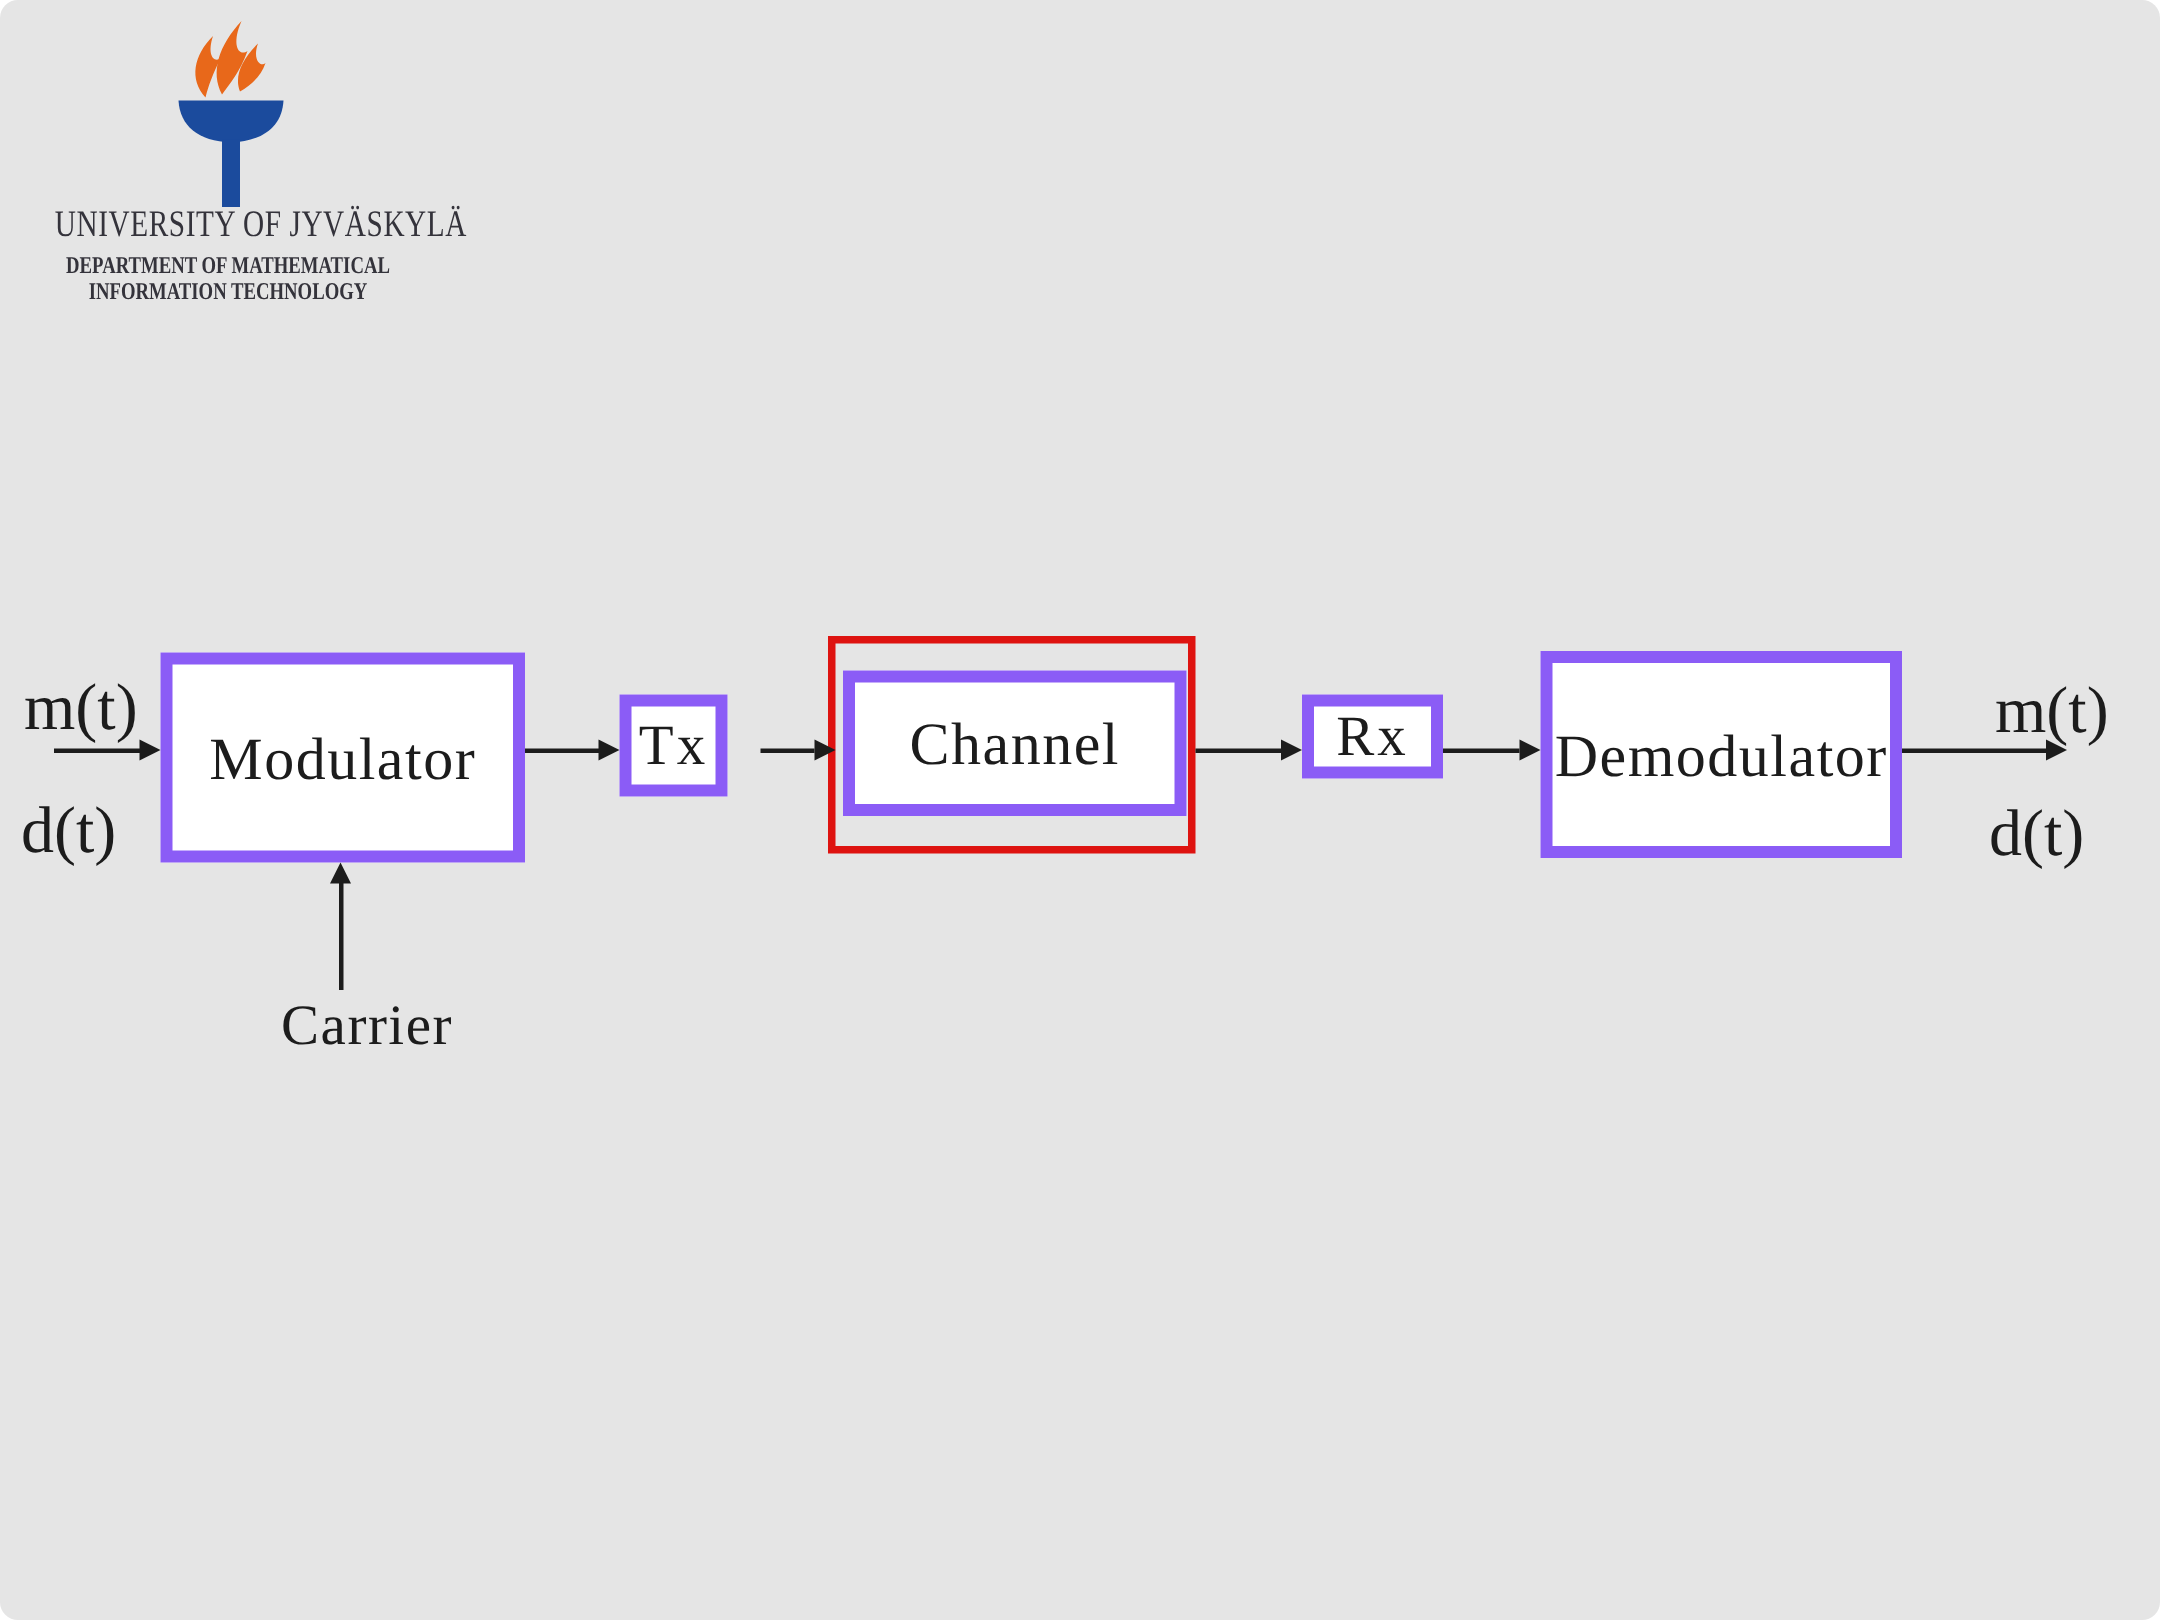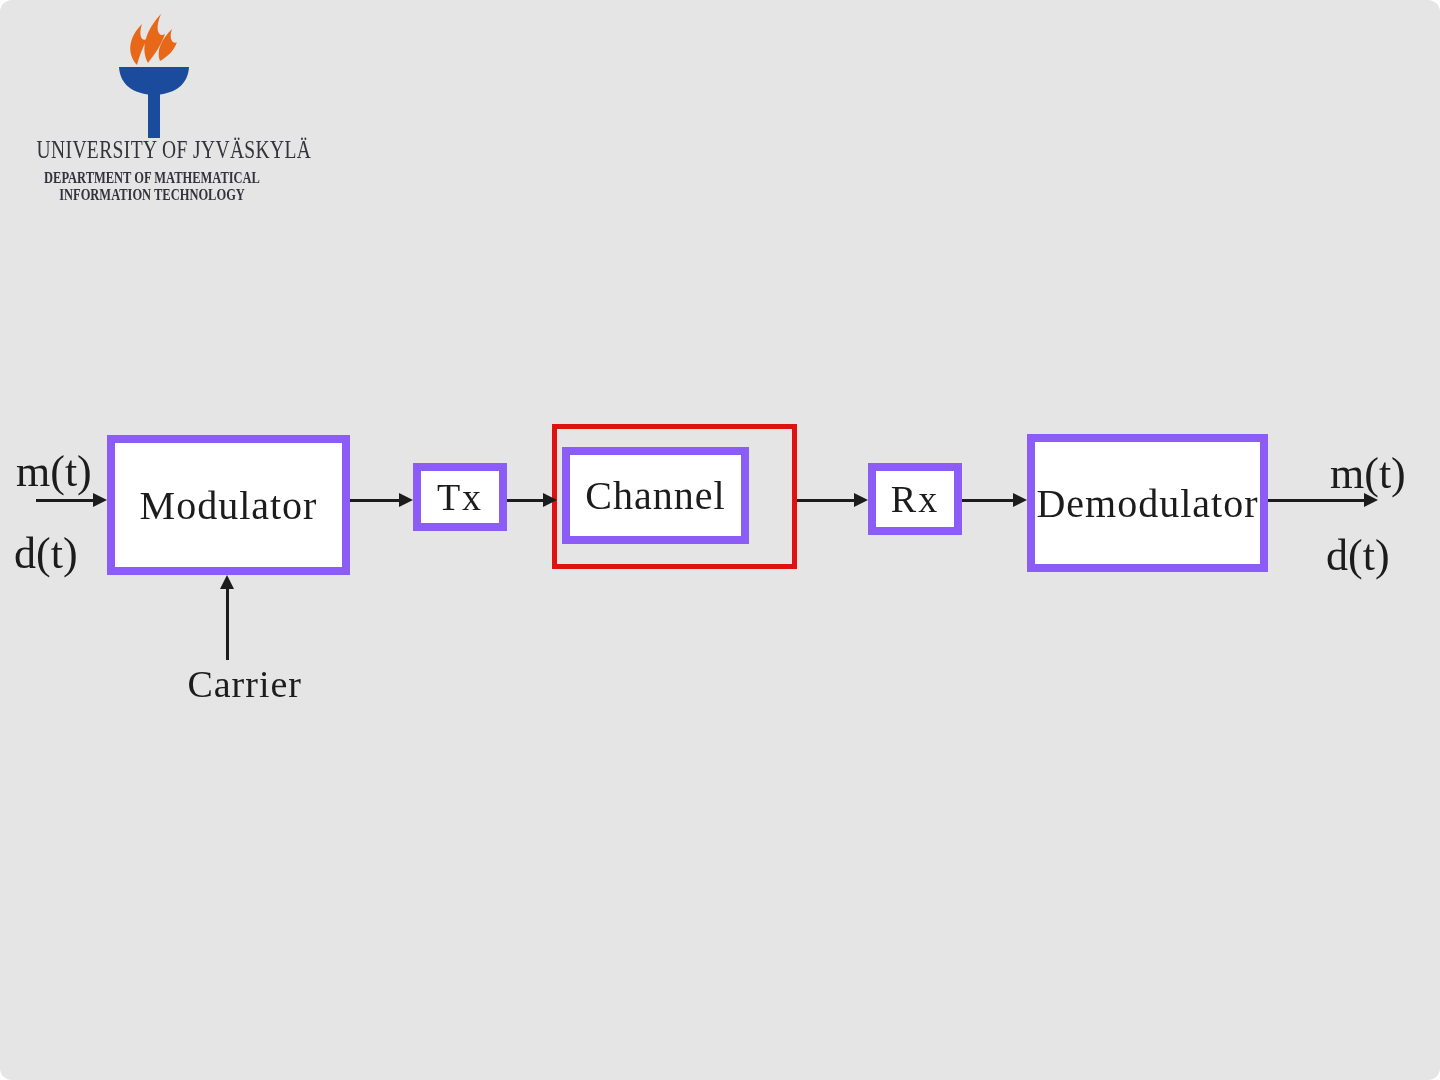--- a/index.html
+++ b/index.html
@@ -58,36 +58,36 @@
   <div class="hline" style="left:36px;top:499px;width:58px;"></div>
   <div class="ah-r" style="left:93px;top:493px;"></div>
 
   <div class="box" style="left:107px;top:435px;width:243px;height:140px;">
     <span class="bl">Modulator</span>
   </div>
 
   <div class="hline" style="left:350px;top:499px;width:50px;"></div>
   <div class="ah-r" style="left:399px;top:493px;"></div>
 
-  <div class="box small" style="left:413px;top:463px;width:94px;height:68px;">
+  <div class="box small" style="left:413px;top:463px;width:72px;height:68px;">
     <span class="bl">Tx</span>
   </div>
 
   <div class="hline" style="left:507px;top:499px;width:36px;"></div>
   <div class="ah-r" style="left:543px;top:493px;"></div>
 
   <div class="highlight" style="left:552px;top:424px;width:245px;height:145px;"></div>
-  <div class="box" style="left:562px;top:447px;width:187px;height:97px;align-items:center;">
+  <div class="box" style="left:562px;top:447px;width:229px;height:97px;align-items:center;">
     <span class="bl">Channel</span>
   </div>
 
   <div class="hline" style="left:797px;top:499px;width:57px;"></div>
   <div class="ah-r" style="left:854px;top:493px;"></div>
 
-  <div class="box small" style="left:868px;top:463px;width:94px;height:72px;">
+  <div class="box small" style="left:868px;top:463px;width:94px;height:56px;">
     <span class="bl">Rx</span>
   </div>
 
   <div class="hline" style="left:962px;top:499px;width:51px;"></div>
   <div class="ah-r" style="left:1013px;top:493px;"></div>
 
   <div class="box" style="left:1027px;top:434px;width:241px;height:138px;text-align:center;">
     <span class="bl">Demodulator</span>
   </div>
 

